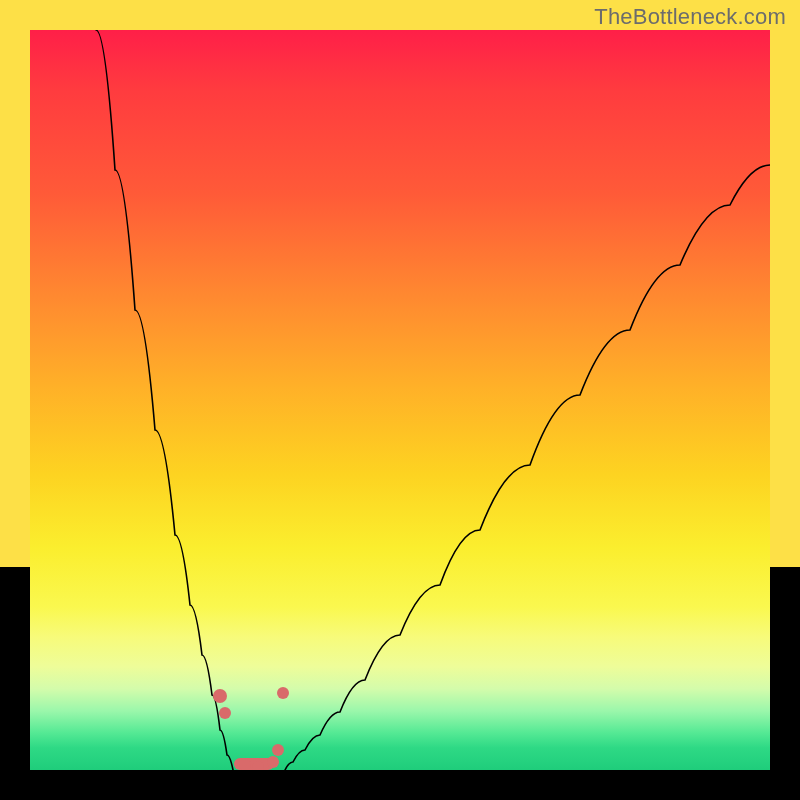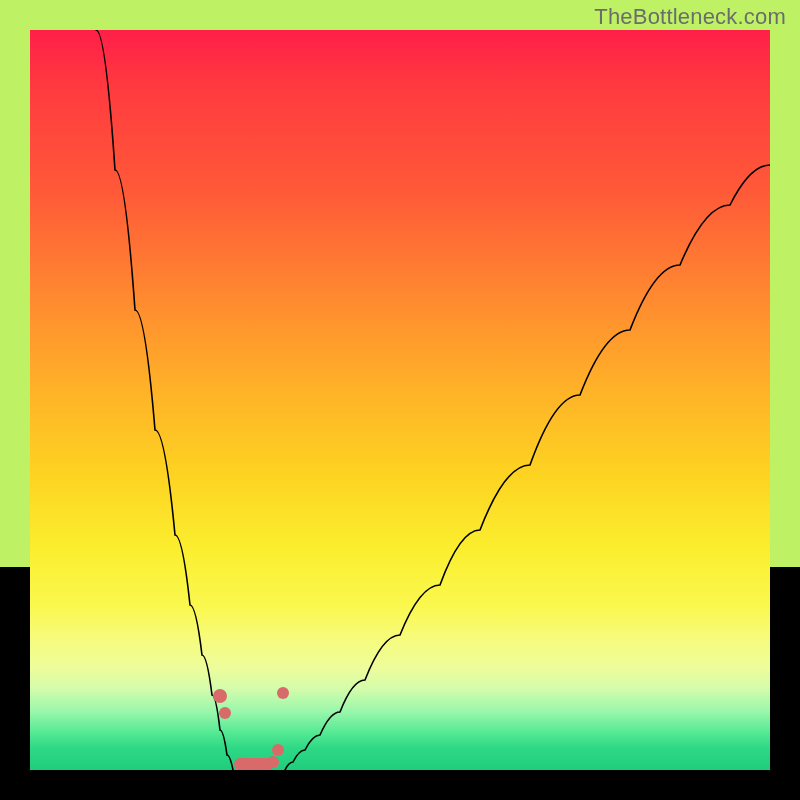--- a/index.html
+++ b/index.html
@@ -8,21 +8,21 @@
     width: 800px;
     height: 800px;
     background: #000;
     overflow: hidden;
     font-family: Arial, Helvetica, sans-serif;
   }
   .frame {
     position: relative;
     width: 800px;
     height: 567px;
-    background: #bef264;
+    background: #fde047;
   }
   .watermark {
     position: absolute;
     top: 4px;
     right: 14px;
     color: #6c6c6c;
     font-size: 22px;
     letter-spacing: 0.2px;
     z-index: 5;
     font-weight: 500;

